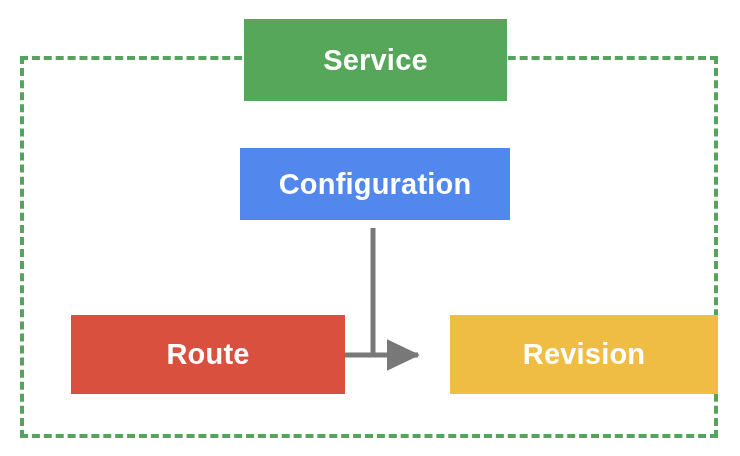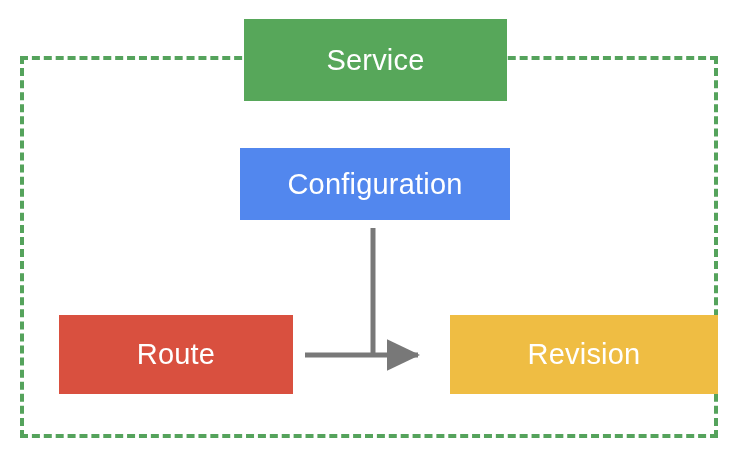--- a/index.html
+++ b/index.html
@@ -50,44 +50,44 @@
     position: absolute;
     display: flex;
     align-items: center;
     justify-content: center;
     box-sizing: border-box;
     z-index: 3;
   }
   .node-label {
     color: #ffffff;
     font-family: "Liberation Sans", sans-serif;
-    font-weight: normal;
+    font-weight: bold;
     font-size: 29px;
     letter-spacing: 0.2px;
     line-height: 1;
     white-space: nowrap;
     text-align: center;
   }
 
   .node-service {
     left: 244px;
     top: 19px;
     width: 263px;
     height: 82px;
   }
   .node-configuration {
     left: 240px;
     top: 148px;
     width: 270px;
     height: 72px;
   }
   .node-route {
-    left: 59px;
+    left: 71px;
     top: 315px;
-    width: 234px;
+    width: 274px;
     height: 79px;
   }
   .node-revision {
     left: 450px;
     top: 315px;
     width: 268px;
     height: 79px;
   }
 </style>
 </head>

